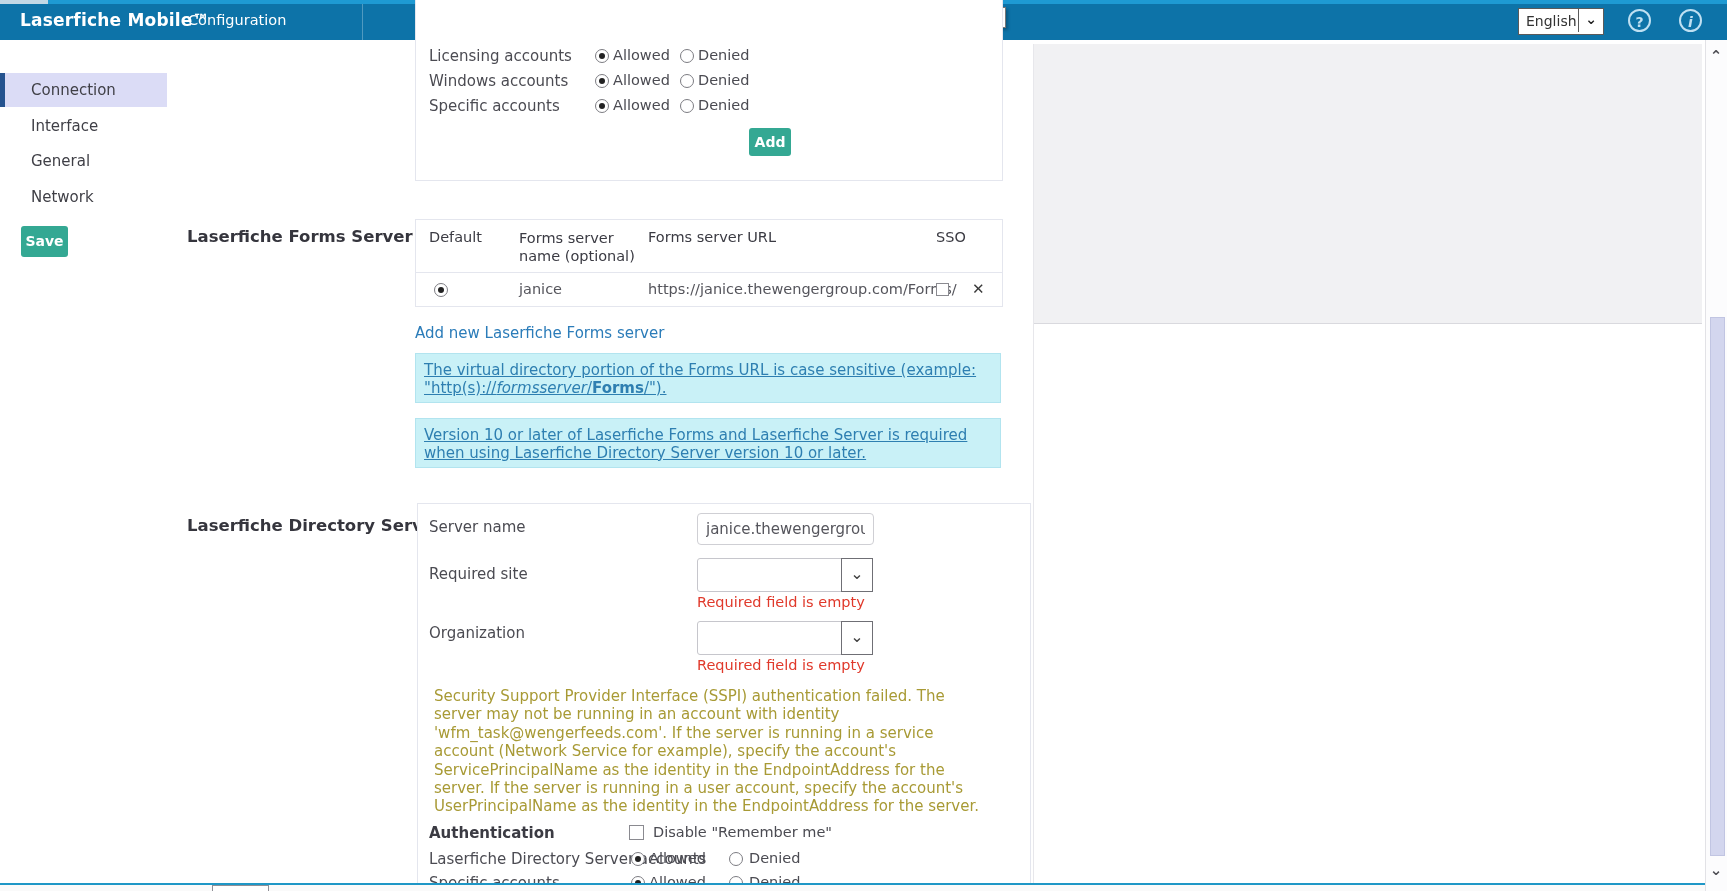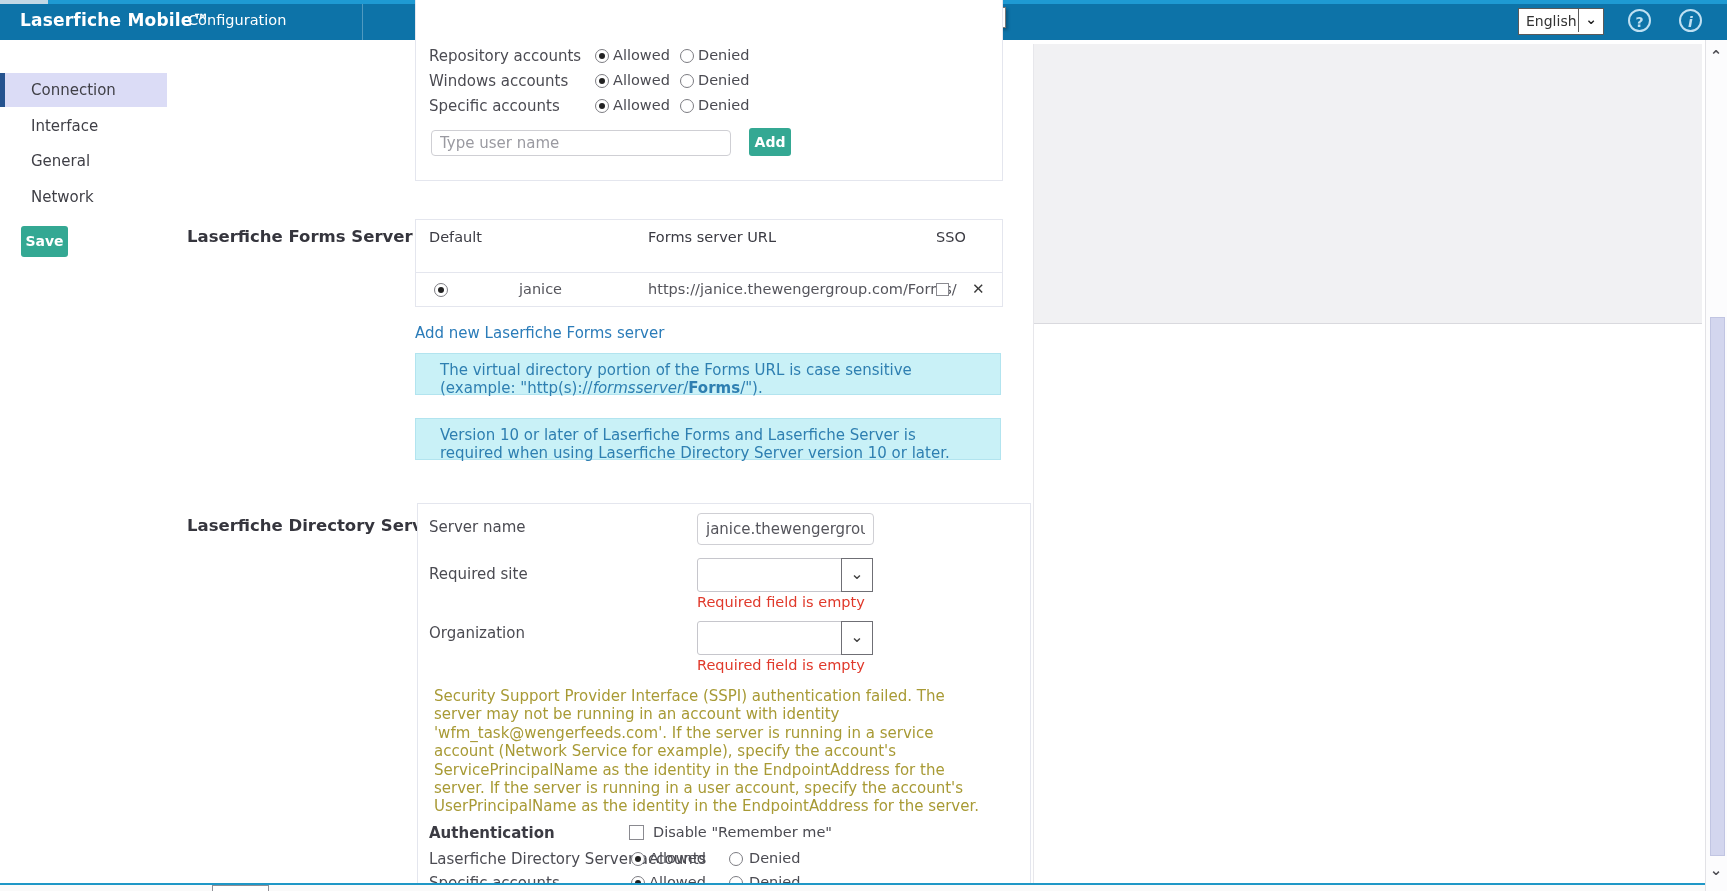--- a/index.html
+++ b/index.html
@@ -43,22 +43,22 @@
               font-size:15px;color:#55555c;padding:0 8px;outline:none;}
   .text-input::placeholder{color:#9a9aa1;}
 
   
   .section-title{font-size:16.5px;font-weight:bold;color:#35353d;}
   .th{font-size:14.5px;font-weight:normal;color:#3b3b43;position:absolute;}
   .td{font-size:14.5px;color:#55555c;position:absolute;}
   .table-sep{position:absolute;left:0;width:100%;height:1px;background:#e4e6ee;}
   .x-icon{font-size:15px;color:#3a3a3a;font-weight:bold;}
   .link{color:#2b7cb9;font-size:15px;text-decoration:none;}
-  .note{left:415px;width:586px;height:42px;background:#c9f1f7;border:1px solid #b2e4ef;box-sizing:border-box;
-        color:#2e7fb1;font-size:15px;line-height:17.5px;padding:8px 24px;}
+  .note{left:415px;width:586px;height:50px;background:#c9f1f7;border:1px solid #b2e4ef;box-sizing:border-box;
+        color:#2e7fb1;font-size:15px;line-height:17.5px;padding:8px 8px;text-decoration:underline;}
 
   
   .dir-panel{left:417px;top:503px;width:614px;height:381px;border-bottom:none;overflow:hidden;}
   .fake-select{position:absolute;background:#fff;border:1px solid #c6c6cc;border-radius:3px;box-sizing:border-box;}
   .fake-select .sel-btn{position:absolute;right:-1px;top:-1px;width:32px;height:34px;border:1px solid #6f6f75;
         background:#fff;box-sizing:border-box;text-align:center;color:#444;font-size:16px;line-height:30px;}
   .err{color:#e0392b;font-size:14.5px;}
   .warn-text{color:#a89a35;font-size:15px;line-height:18.4px;}
 
   
@@ -97,46 +97,46 @@
     <div class="abs side-active-bar"></div>
     <div class="abs side-item" style="top:81px;">Connection</div>
     <div class="abs side-item" style="top:117px;">Interface</div>
     <div class="abs side-item" style="top:152px;">General</div>
     <div class="abs side-item" style="top:188px;">Network</div>
     <div class="abs btn-teal save-btn">Save</div>
   </div>
 
   <div class="abs panel accounts-panel">
 
-    <div class="abs row-label" style="left:13px;top:57px;">Repository accounts</div>
+    <div class="abs row-label" style="left:13px;top:57px;">Licensing accounts</div>
     <span class="radio checked" style="left:179px;top:59px;"></span>
     <div class="abs opt-label" style="left:197px;top:57px;">Allowed</div>
     <span class="radio" style="left:264px;top:59px;"></span>
     <div class="abs opt-label" style="left:282px;top:57px;">Denied</div>
 
     <div class="abs row-label" style="left:13px;top:82px;">Windows accounts</div>
     <span class="radio checked" style="left:179px;top:84px;"></span>
     <div class="abs opt-label" style="left:197px;top:82px;">Allowed</div>
     <span class="radio" style="left:264px;top:84px;"></span>
     <div class="abs opt-label" style="left:282px;top:82px;">Denied</div>
 
     <div class="abs row-label" style="left:13px;top:107px;">Specific accounts</div>
     <span class="radio checked" style="left:179px;top:109px;"></span>
     <div class="abs opt-label" style="left:197px;top:107px;">Allowed</div>
     <span class="radio" style="left:264px;top:109px;"></span>
     <div class="abs opt-label" style="left:282px;top:107px;">Denied</div>
 
-    <input class="abs text-input" style="left: 15px; top: 140px; width: 300px; height: 26px;" placeholder="Type user name">
     <div class="abs btn-teal" style="left:333px;top:138px;width:42px;height:28px;line-height:28px;font-size:14px;">Add</div>
   </div>
 
   <div class="abs section-title" style="left:187px;top:227px;">Laserfiche Forms Server</div>
 
   <div class="abs panel" style="left:415px;top:219px;width:588px;height:88px;">
     <div class="th" style="left:13px;top:9px;">Default</div>
+    <div class="th" style="left:103px;top:9px;width:120px;line-height:18px;">Forms server name (optional)</div>
     <div class="th" style="left:232px;top:9px;">Forms server URL</div>
     <div class="th" style="left:520px;top:9px;">SSO</div>
     <div class="table-sep" style="top:52px;"></div>
 
     <span class="radio checked" style="left:18px;top:63px;"></span>
     <div class="td" style="left:103px;top:61px;">janice</div>
     <div class="td" style="left:232px;top:61px;">https://janice.thewengergroup.com/Forms/</div>
     <span class="cbx" style="left:520px;top:63px;"></span>
     <div class="td x-icon" style="left:556px;top:60px;">✕</div>
   </div>

